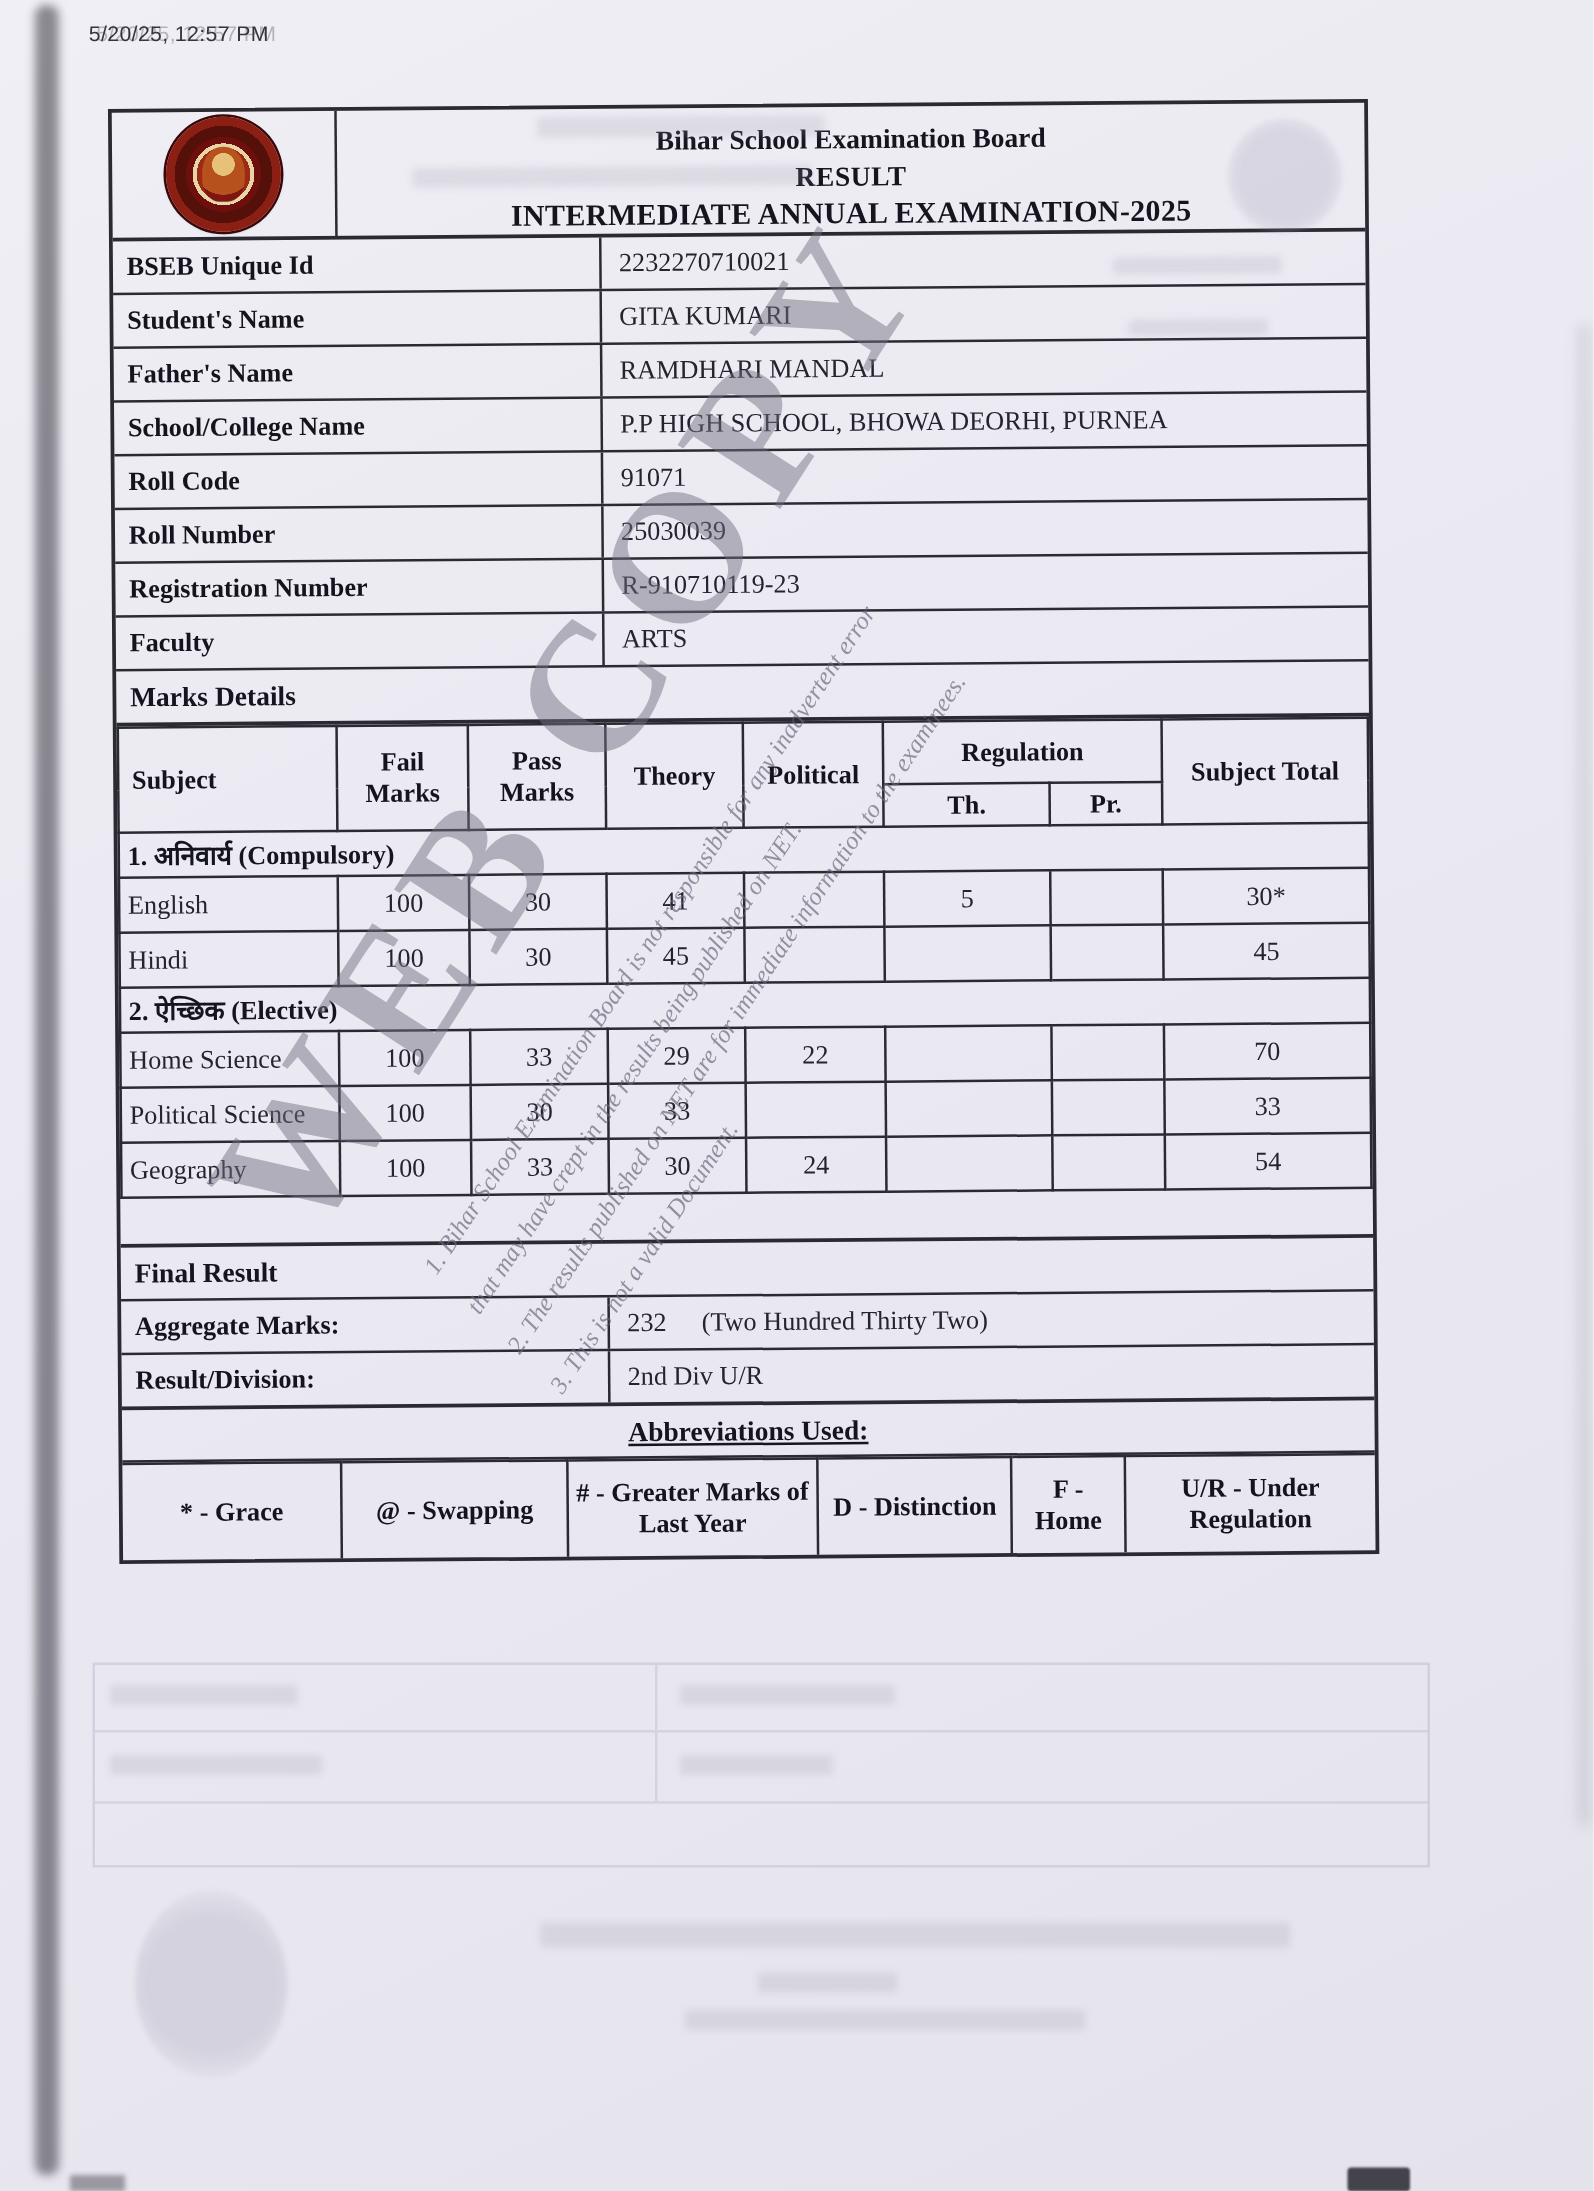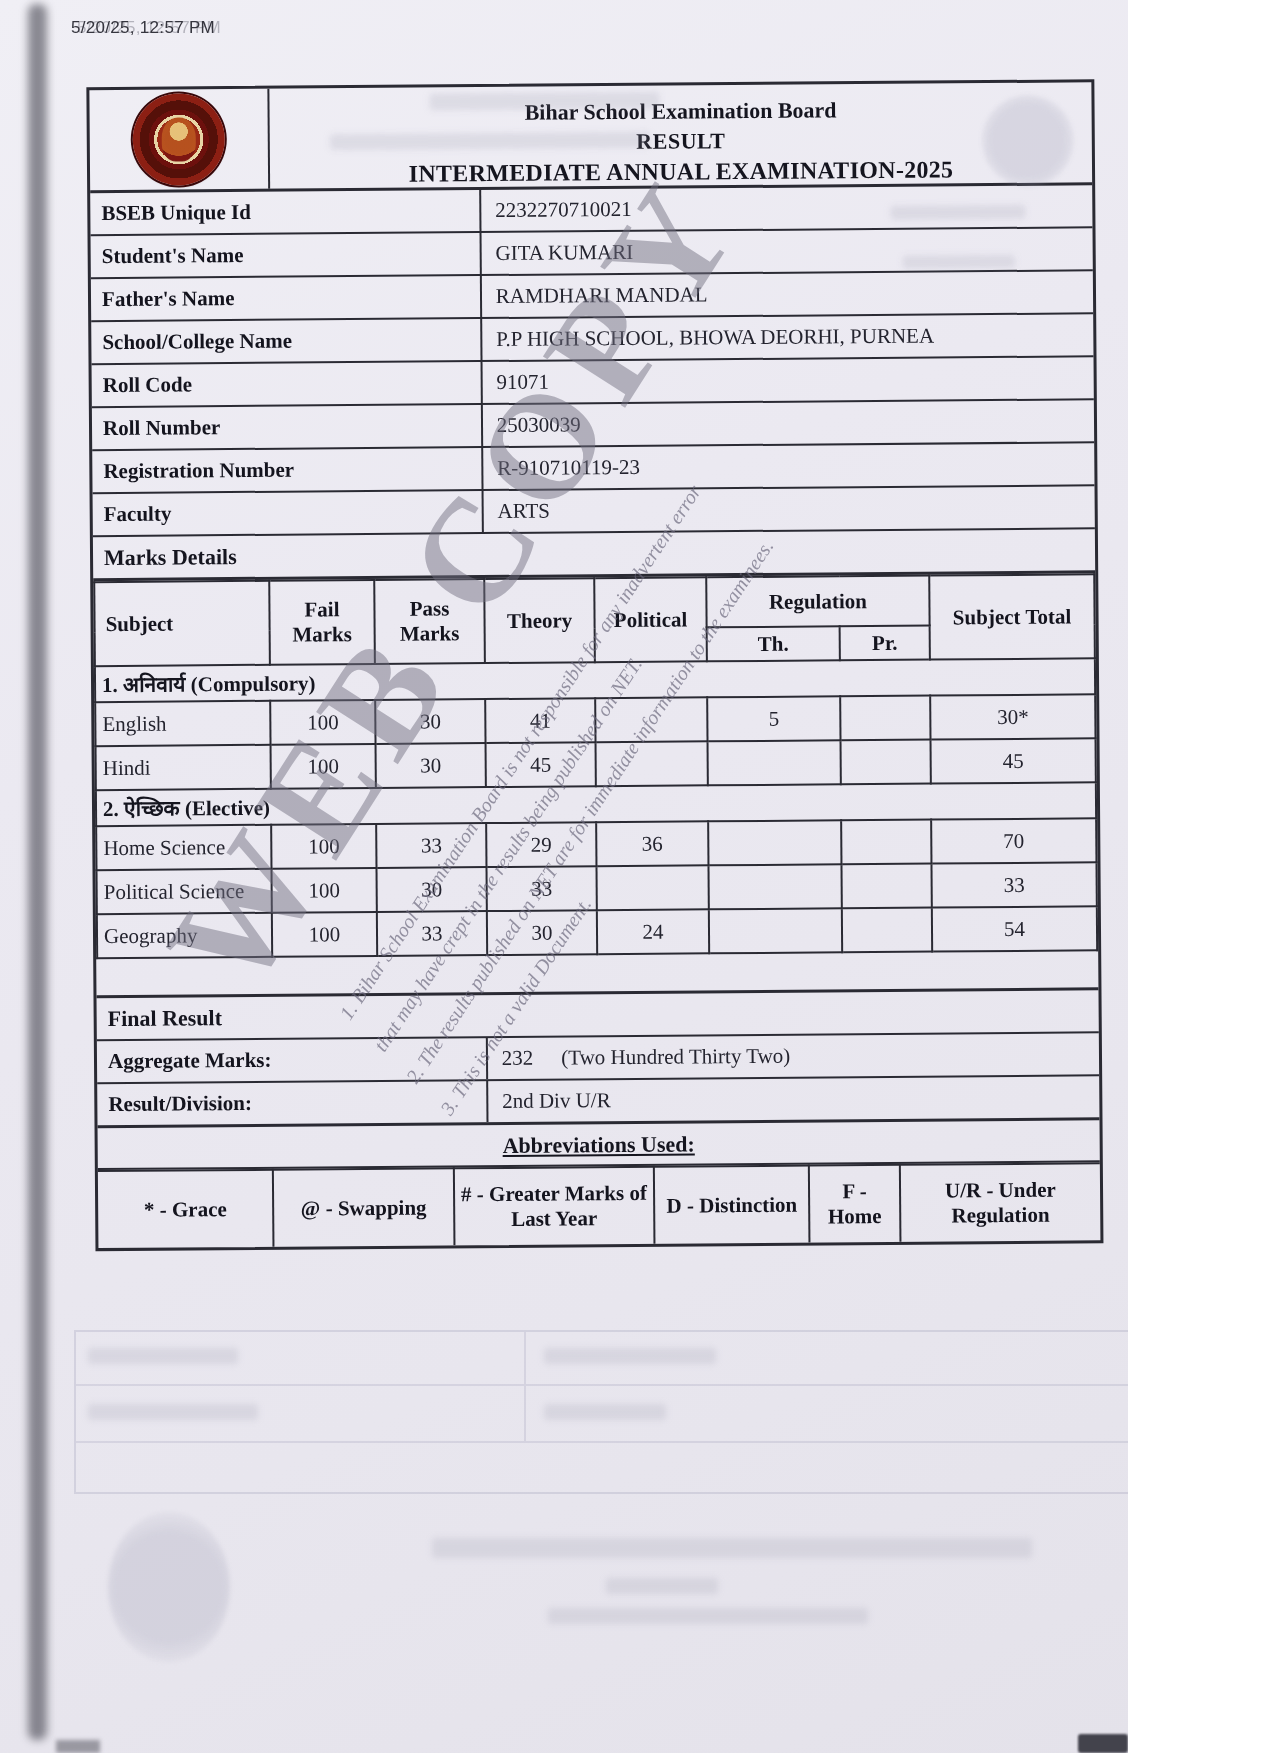--- a/index.html
+++ b/index.html
@@ -1,17 +1,17 @@
 <!DOCTYPE html>
 <html><head>
 <meta charset="utf-8">
 <style>
   html,body { margin:0; padding:0; }
   .page {
-    position:relative; width:1128px; height:1753px; overflow:hidden;
+    position:relative; width:1275px; height:1753px; overflow:hidden;
     background: linear-gradient(155deg, #f0eff5 0%, #ebe9f1 35%, #e8e6ee 70%, #e4e2ea 100%);
     font-family:"Liberation Serif", serif;
   }
   
   .left-shadow { position:absolute; left:28px; top:4px; width:19px; height:1736px;
     background: rgba(52,52,63,0.55); filter: blur(4px); border-radius:8px; }
   .right-shadow { position:absolute; left:1263px; top:260px; width:9px; height:1200px;
     background: rgba(100,100,115,0.18); filter: blur(5px); }
   .corner-mark { position:absolute; left:1078px; top:1734px; width:50px; height:19px;
     background:#43434c; filter:blur(1px); border-radius:3px; }
@@ -198,21 +198,21 @@
         <td class="num">45</td>
       </tr>
       <tr>
         <td colspan="8" class="section-td">2. ऐच्छिक (Elective)</td>
       </tr>
       <tr>
         <td class="subj">Home Science</td>
         <td class="num">100</td>
         <td class="num">33</td>
         <td class="num">29</td>
-        <td class="num">36</td>
+        <td class="num">22</td>
         <td class="num"></td>
         <td class="num"></td>
         <td class="num">70</td>
       </tr>
       <tr>
         <td class="subj">Political Science</td>
         <td class="num">100</td>
         <td class="num">30</td>
         <td class="num">33</td>
         <td class="num"></td>

